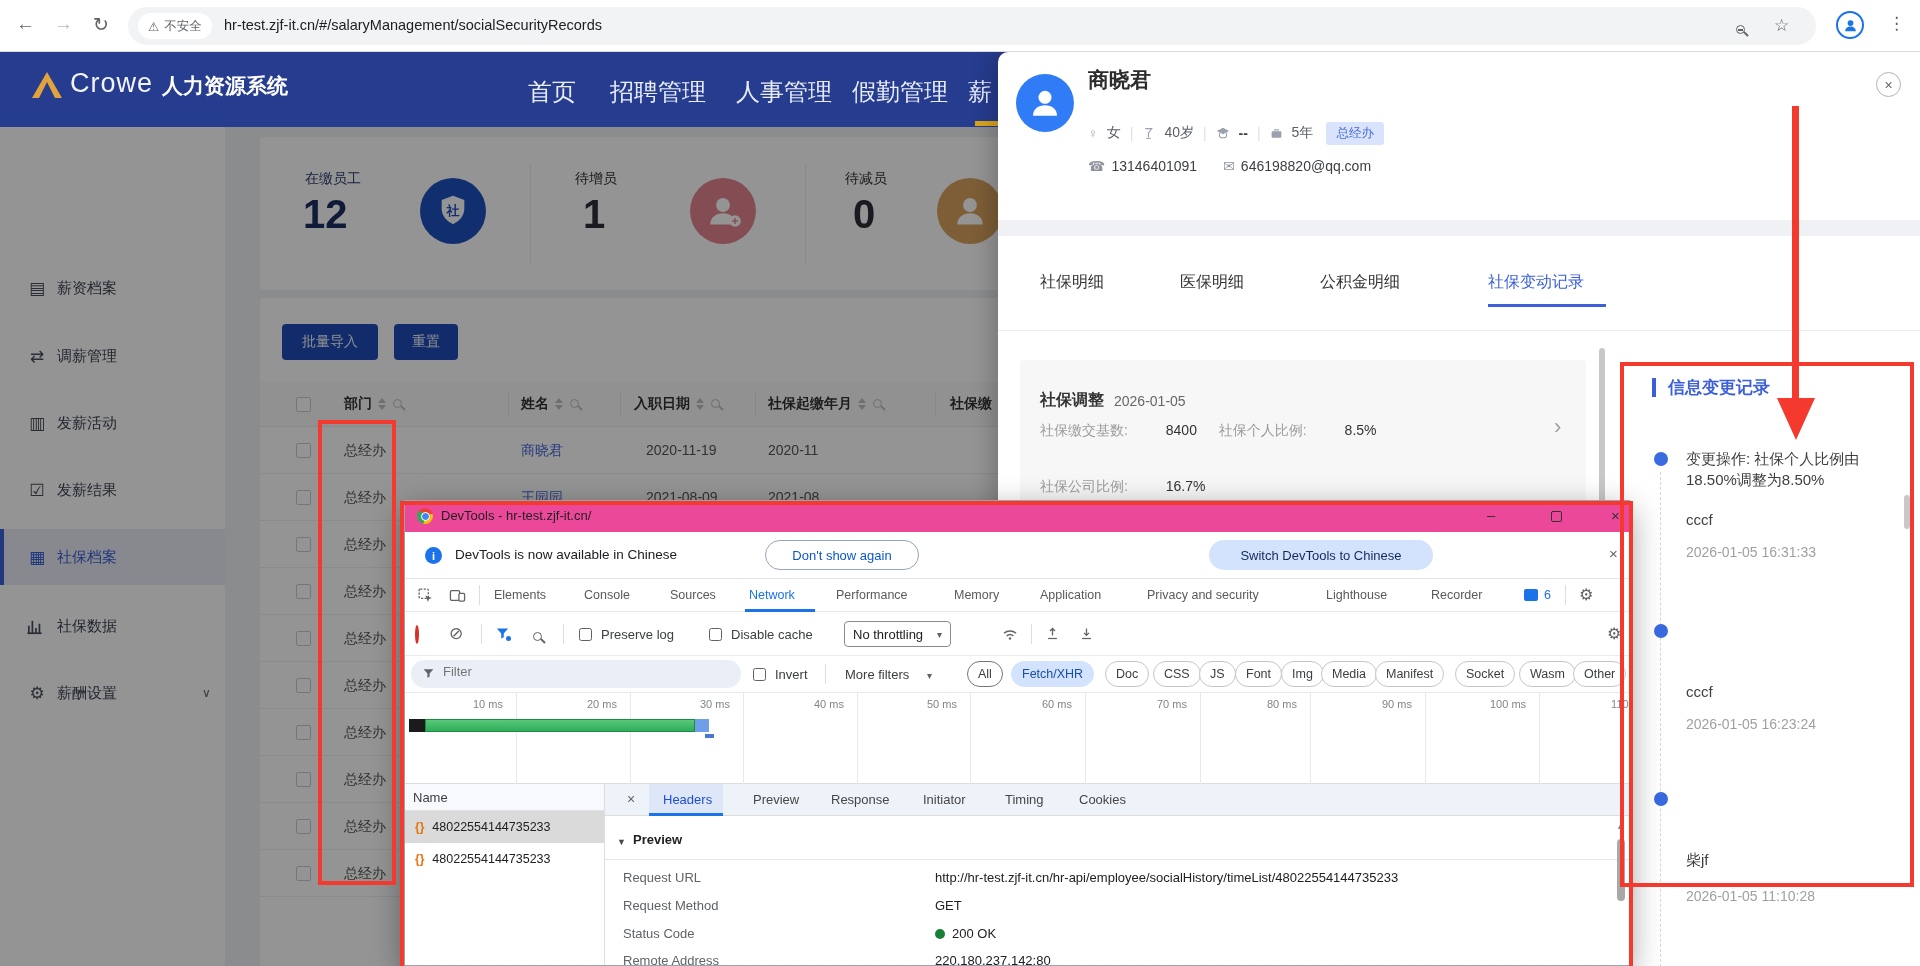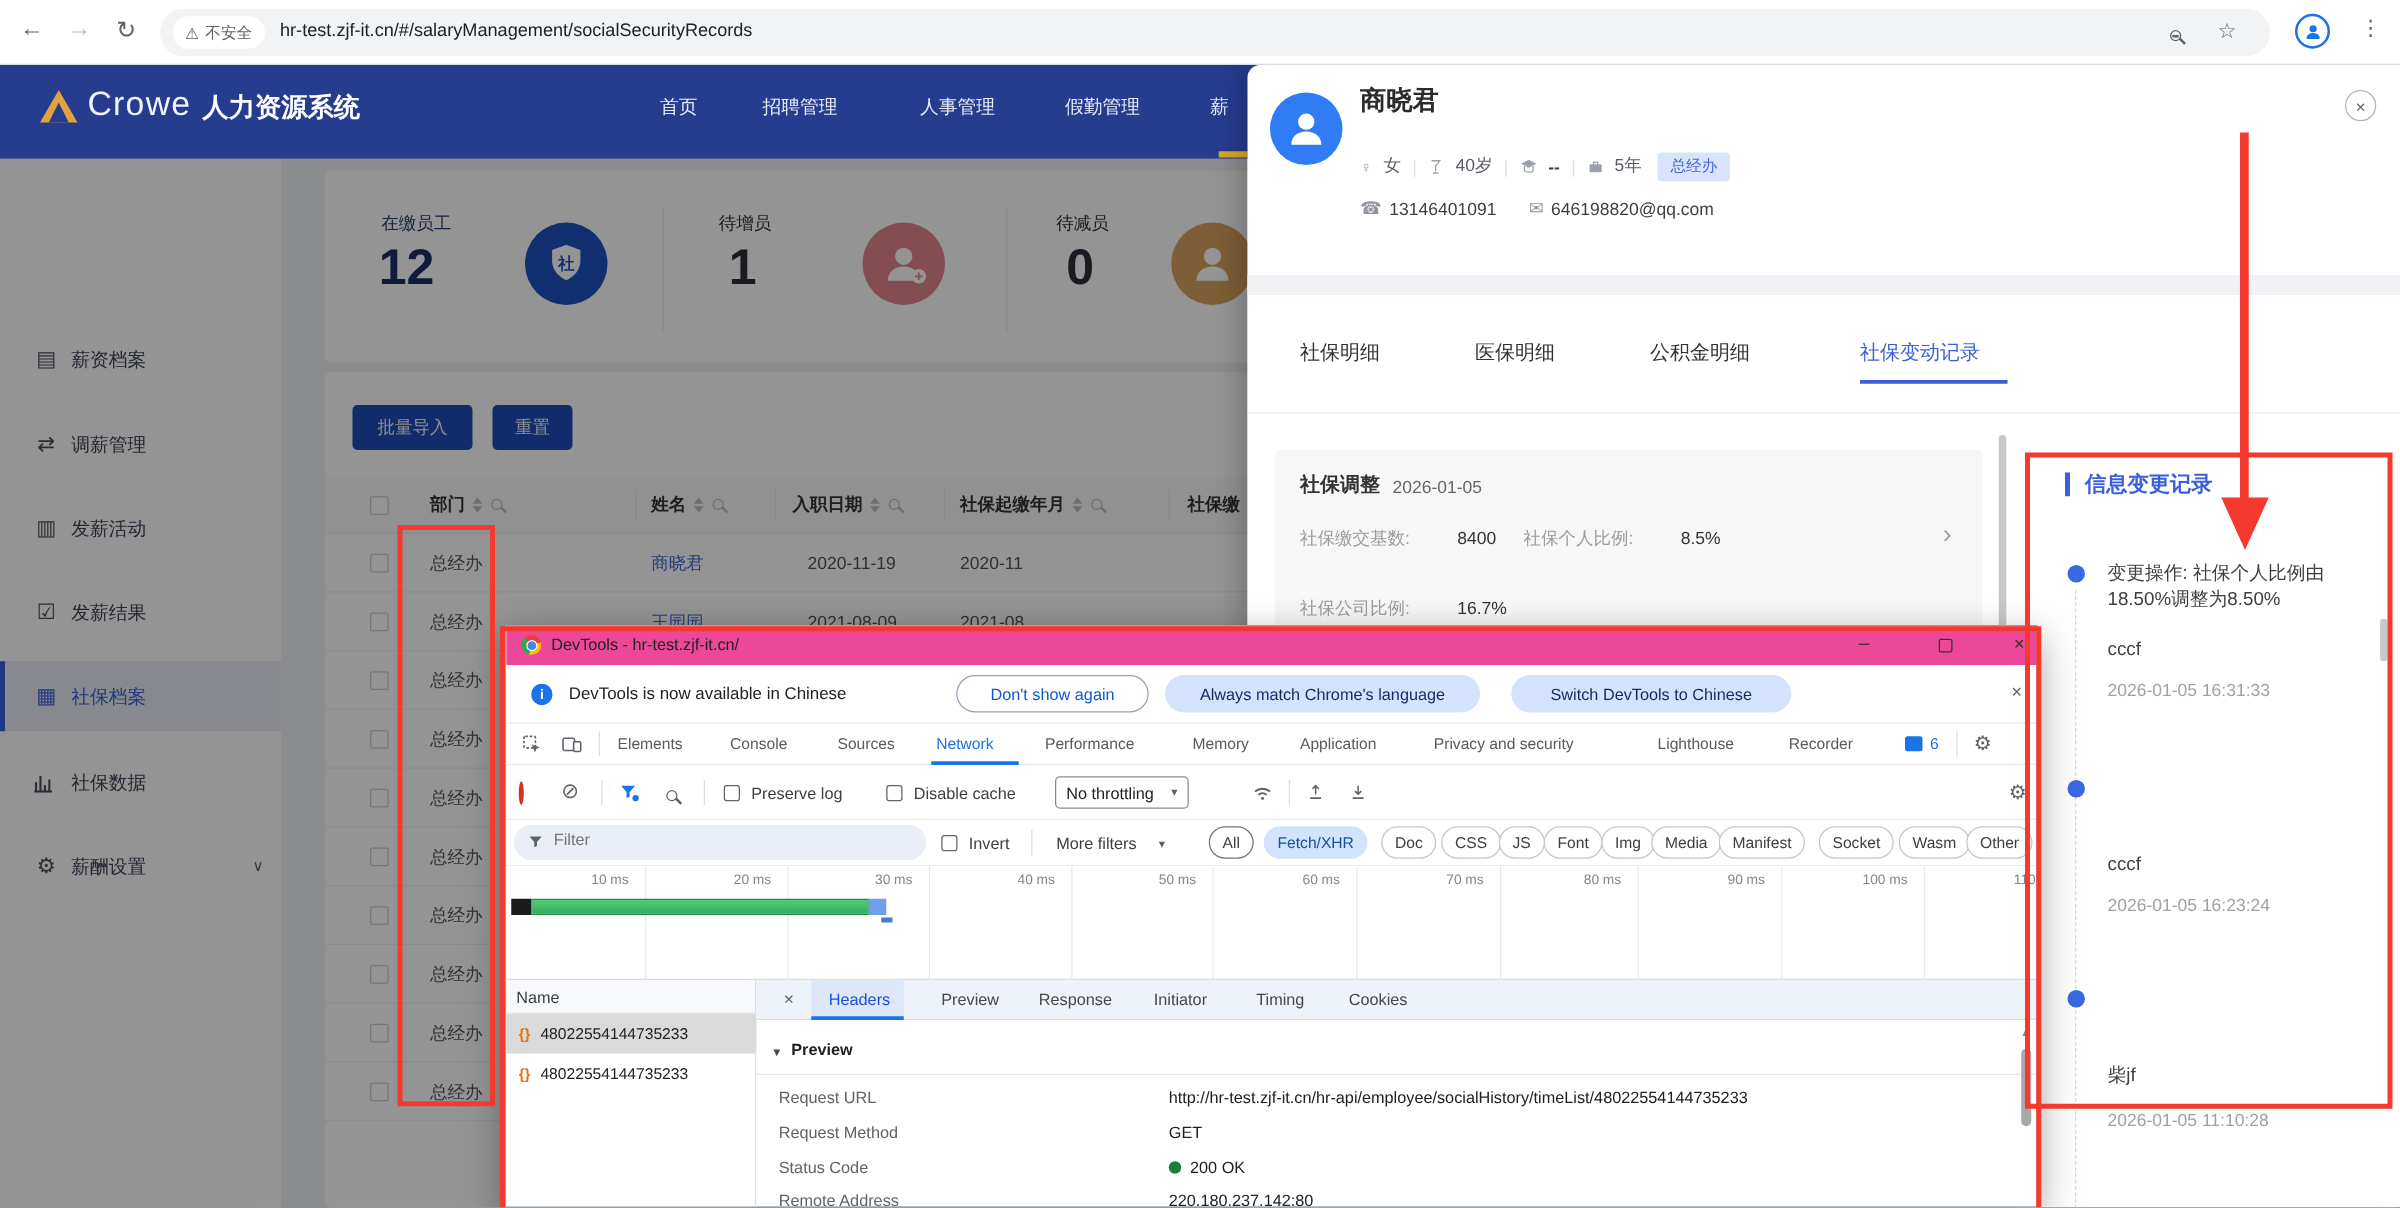--- a/index.html
+++ b/index.html
@@ -18,21 +18,21 @@
   .mag { width:9px; height:9px; border:1.7px solid #5f6368; border-radius:50%; position:relative; display:inline-block; }
   .mag::after { content:''; position:absolute; width:6px; height:1.7px; background:#5f6368; transform:rotate(45deg); right:-5px; bottom:-2px; }
   .mag .minus { position:absolute; left:1px; top:3px; width:5px; height:1.5px; background:#5f6368; }
   .profile-ring { left:1836px; top:11px; width:28px; height:28px; border:2px solid #1a73e8; border-radius:50%; color:#1a73e8; display:flex; align-items:center; justify-content:center; }
   
   .app-header { left:0; top:52px; width:1920px; height:75px; background:#263c8f; z-index:1; }
   .logo-tri { left:32px; top:72px; width:0; height:0; border-left:15px solid transparent; border-right:15px solid transparent; border-bottom:26px solid #e2a33c; }
   .logo-tri2 { left:40px; top:82px; width:0; height:0; border-left:8px solid transparent; border-right:8px solid transparent; border-bottom:16px solid #263c8f; }
   .brand { left:70px; top:68px; font-size:27px; color:#f2f4fa; letter-spacing:1px; }
   .product { left:162px; top:72px; font-size:21px; font-weight:bold; color:#fff; }
-  .topnav { font-size:15px; color:#e8ecf7; top:76px; }
+  .topnav { font-size:24px; color:#e8ecf7; top:76px; }
   
   .sidebar { left:0; top:127px; width:225px; height:839px; background:#fff; }
   .side-item { left:0; width:225px; height:24px; display:flex; align-items:center; }
   .side-ic { position:absolute; left:26px; width:22px; text-align:center; font-size:17px; color:#4a4f5e; }
   .side-label { position:absolute; left:57px; font-size:15px; color:#3f4554; }
   .side-active-bg { left:0; top:402px; width:225px; height:56px; background:#e9edf5; }
   .side-active-bar { left:0; top:402px; width:4px; height:56px; background:#3a5fd9; }
   .blue { color:#3a5fd9 !important; }
   
   .card { background:#fff; border-radius:4px; }
@@ -417,21 +417,21 @@
     <div class="abs gray-strip"></div>
 
     <span class="abs dtab" style="left:42px">社保明细</span>
     <span class="abs dtab" style="left:182px">医保明细</span>
     <span class="abs dtab" style="left:322px">公积金明细</span>
     <span class="abs dtab blue" style="left:490px">社保变动记录</span>
     <div class="abs dtab-underline"></div>
     <div class="abs dtab-divider"></div>
 
     <div class="abs sscard">
-      <div class="abs flex" style="left:20px;top:18px;gap:10px">
+      <div class="abs flex" style="left:20px;top:30px;gap:10px">
         <span style="font-size:16px;font-weight:bold;color:#333">社保调整</span>
         <span style="font-size:14px;color:#666">2026-01-05</span>
       </div>
       <div class="abs" style="left:20px;top:62px;font-size:14px">
         <span class="lbl">社保缴交基数:</span>
         <span class="val" style="margin-right:18px">8400</span>
         <span class="lbl">社保个人比例:</span>
         <span class="val">8.5%</span>
       </div>
       <div class="abs" style="left:20px;top:118px;font-size:14px">
@@ -470,23 +470,20 @@
       <span class="abs wbtn" style="left:1082px;top:5px">–</span>
       <span class="abs maxi" style="left:1146px;top:10px"></span>
       <span class="abs wbtn" style="left:1206px;top:6px">×</span>
     </div>
 
     <div class="abs dt-banner">
       <span class="abs info-i" style="left:20px;top:15px">i</span>
       <span class="abs" style="left:50px;top:15px;font-size:13.5px">DevTools is now available in Chinese</span>
       <div class="abs pill outline" style="left:360px;top:8px;width:154px">
           <span>Don't show again</span>
-        </div>
-      <div class="abs pill tonal" style="left:527px;top:8px;width:252px">
-          <span>Always match Chrome's language</span>
         </div>
       <div class="abs pill tonal" style="left:804px;top:8px;width:224px">
           <span>Switch DevTools to Chinese</span>
         </div>
       <span class="abs" style="left:1204px;top:13px;font-size:15px;color:#5f6368">×</span>
     </div>
 
     <div class="abs dt-tabs">
       <span class="abs" style="left:12px;top:8px;color:#5f6368">
           <svg class="ic" width="17" height="17" viewBox="0 0 24 24">

